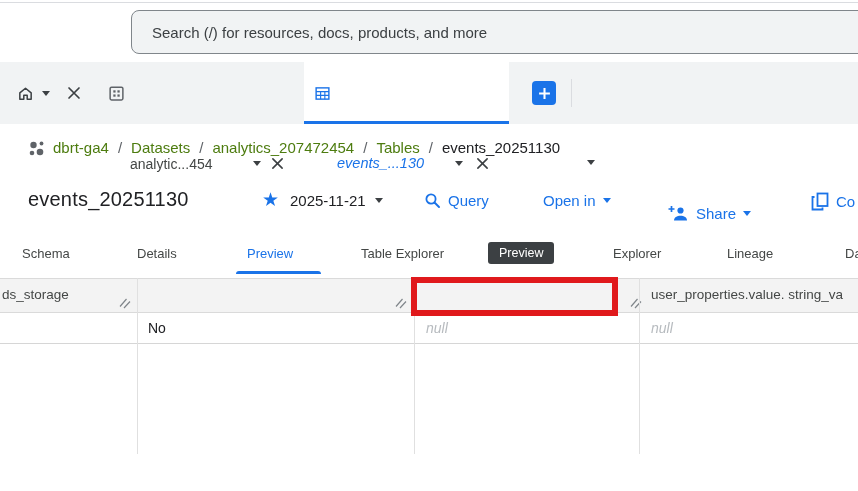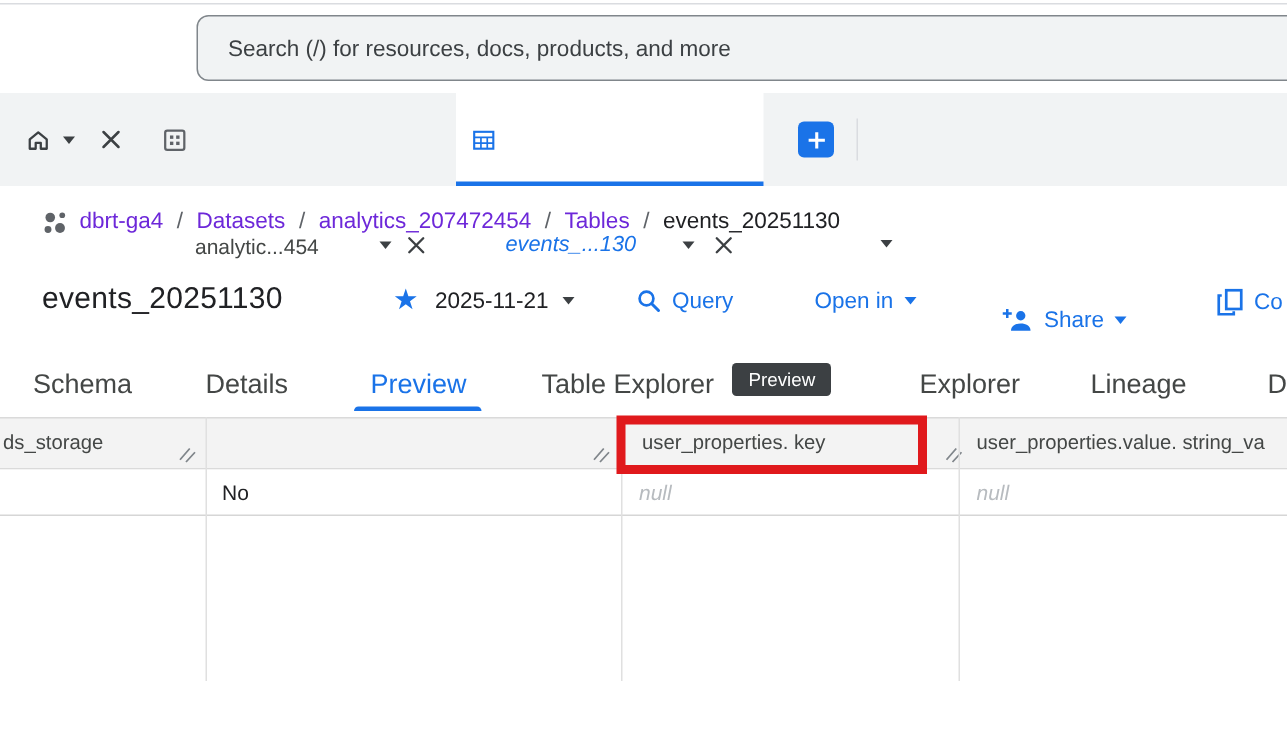--- a/index.html
+++ b/index.html
@@ -24,34 +24,34 @@
   .tabstrip .icon-btn { position:absolute; display:flex; align-items:center; justify-content:center; cursor:pointer; }
   .caret { display:inline-block; width:0; height:0; border-left:4.5px solid transparent; border-right:4.5px solid transparent; border-top:5.5px solid currentColor; }
   .tab-label { font-size:14px; color:#444746; white-space:nowrap; }
   .tab-events-bg { position:absolute; left:304px; top:0; width:205px; height:62px; background:#fff; }
   .tab-events-underline { position:absolute; left:304px; top:59px; width:205px; height:3px; background:#1a73e8; }
   .newtab-button { position:absolute; left:532px; top:19px; width:24px; height:24px; background:#1a73e8; border-radius:4px; display:flex; align-items:center; justify-content:center; }
   .strip-sep { position:absolute; left:571px; top:17px; width:1px; height:28px; background:#dadce0; }
 
   
   .breadcrumb { position:absolute; left:28px; top:139px; display:flex; align-items:center; gap:9px; font-size:15px; color:#5f6368; white-space:nowrap; }
-  .breadcrumb .crumb { color:#6d28d9; }
+  .breadcrumb .crumb { color:#4d7c0f; }
   .breadcrumb .crumb.current { color:#202124; }
   .breadcrumb .sep { color:#5f6368; }
 
   
   .page-title { position:absolute; left:28px; top:188px; font-size:20px; font-weight:400; color:#202124; letter-spacing:.2px; }
   .star-icon { position:absolute; left:262px; top:188px; font-size:19px; color:#1a73e8; cursor:pointer; }
   .date-select { position:absolute; left:290px; top:192px; display:flex; align-items:center; gap:9px; font-size:15px; font-weight:500; color:#202124; cursor:pointer; }
   .action { position:absolute; top:192px; display:flex; align-items:center; gap:7px; font-size:15px; font-weight:500; color:#1a73e8; cursor:pointer; white-space:nowrap; }
   .action .caret { border-top-color:#1a73e8; }
   .date-select .caret { border-top-color:#3c4043; }
 
   
-  .subtab { position:absolute; top:246px; font-size:18px; font-weight:500; color:#444746; cursor:pointer; white-space:nowrap; }
+  .subtab { position:absolute; top:246px; font-size:13px; font-weight:500; color:#444746; cursor:pointer; white-space:nowrap; }
   .subtab.active { color:#1a73e8; }
   .subtab-underline { position:absolute; left:236px; top:271px; width:85px; height:3px; background:#1a73e8; border-radius:3px 3px 0 0; }
   .preview-badge { position:absolute; left:488px; top:242px; background:#3c4043; color:#fff; font-size:12.5px; font-weight:500; padding:4px 11px; border-radius:3px; }
 
   
   .thead { position:absolute; left:0; top:278px; width:858px; height:35px; background:#f3f3f3; border-top:1px solid #dadada; border-bottom:1px solid #dadada; }
   .th { position:absolute; top:287px; font-size:13.5px; color:#444746; white-space:nowrap; }
   .resize-handle { position:absolute; top:297px; width:12px; height:12px; cursor:col-resize; }
   .v-div { position:absolute; top:278px; width:1px; height:210px; background:#e0e0e0; }
   .trow { position:absolute; left:0; top:313px; width:858px; height:31px; background:#fff; border-bottom:1px solid #d6d6d6; }
@@ -193,21 +193,20 @@
   <div class="subtab active" style="left:247px;">Preview</div>
   <div class="subtab-underline"></div>
   <div class="subtab" style="left:361px;">Table Explorer</div>
   <div class="preview-badge">Preview</div>
   <div class="subtab" style="left:613px;">Explorer</div>
   <div class="subtab" style="left:727px;">Lineage</div>
   <div class="subtab" style="left:845px;">Da</div>
 
   <div class="thead"></div>
   <div class="th" style="left:2px;">ds_storage</div>
-  <div class="th" style="left:428px;">user_properties. key</div>
   <div class="th" style="left:651px;">user_properties.value. string_va</div>
 
   <div class="resize-handle" style="left:119px;">
     <svg width="12" height="12" viewBox="0 0 12 12">
         <path d="M1 9.5 L7.5 2 M5 11 L11 4.5" stroke="#80868b" stroke-width="1.2"></path>
       </svg>
   </div>
   <div class="resize-handle" style="left:395px;">
     <svg width="12" height="12" viewBox="0 0 12 12">
         <path d="M1 9.5 L7.5 2 M5 11 L11 4.5" stroke="#80868b" stroke-width="1.2"></path>

